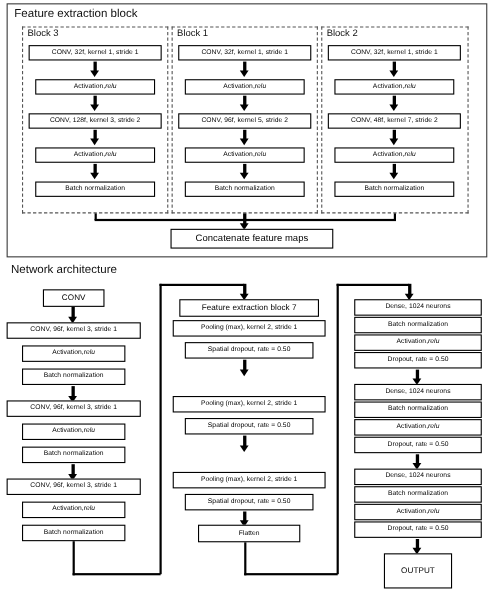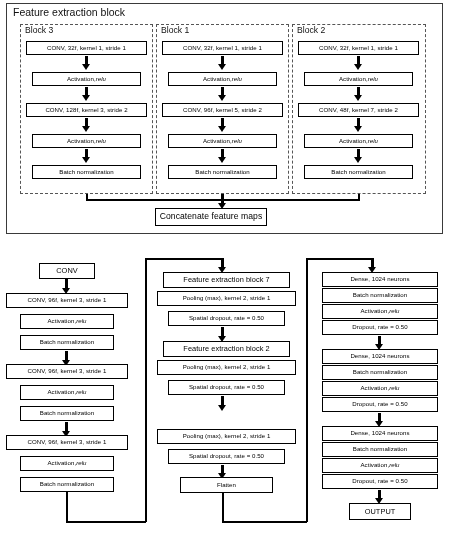--- a/index.html
+++ b/index.html
@@ -120,22 +120,23 @@
     </div>
   <div class="node" style="left:304px;top:165px;width:109px;height:14px;">Batch normalization</div>
 
   <div class="ln lnv" style="left:86px;top:194px;height:6px;"></div>
   <div class="ln lnv" style="left:358px;top:194px;height:6px;"></div>
   <div class="ln lnh" style="left:86px;top:199px;width:274px;"></div>
   <div class="arr" style="left:218px;top:194px;">
     <div class="stem" style="height:11px;"></div>
       <div class="head" style="top:9px;"></div>
     </div>
-  <div class="node big" style="left:155px;top:208px;width:112px;height:18px;">Concatenate feature maps</div>
-
+  <div class="node big" style="left:155px;top:208px;width:148px;height:18px;">Concatenate feature maps</div>
+
+  <div class="ttl" style="left:10px;top:239px;">Network architecture</div>
 
   <div class="node mid" style="left:39px;top:263px;width:56px;height:16px;">CONV</div>
   <div class="arr" style="left:62px;top:279px;">
     <div class="stem" style="height:11px;"></div>
       <div class="head" style="top:9px;"></div>
     </div>
 
   <div class="node" style="left:6px;top:293px;width:122px;height:15px;">CONV, 96f, kernel 3, stride 1</div>
   <div class="node" style="left:20px;top:314px;width:94px;height:15px;">Activation, <i>relu</i></div>
   <div class="node" style="left:20px;top:335px;width:94px;height:15px;">Batch normalization</div>
@@ -166,21 +167,20 @@
     </div>
 
   <div class="node mid" style="left:163px;top:272px;width:127px;height:16px;">Feature extraction block 7</div>
   <div class="node" style="left:157px;top:291px;width:139px;height:15px;">Pooling (max), kernel 2, stride 1</div>
   <div class="node" style="left:168px;top:311px;width:117px;height:15px;">Spatial dropout, rate = 0.50</div>
   <div class="arr" style="left:218px;top:327px;">
     <div class="stem" style="height:11px;"></div>
       <div class="head" style="top:9px;"></div>
     </div>
 
-  <div class="node mid" style="left:163px;top:341px;width:127px;height:16px;">Feature extraction block 2</div>
   <div class="node" style="left:157px;top:360px;width:139px;height:15px;">Pooling (max), kernel 2, stride 1</div>
   <div class="node" style="left:168px;top:380px;width:117px;height:15px;">Spatial dropout, rate = 0.50</div>
   <div class="arr" style="left:218px;top:396px;">
     <div class="stem" style="height:11px;"></div>
       <div class="head" style="top:9px;"></div>
     </div>
 
   <div class="node" style="left:157px;top:429px;width:139px;height:15px;">Pooling (max), kernel 2, stride 1</div>
   <div class="node" style="left:168px;top:449px;width:117px;height:15px;">Spatial dropout, rate = 0.50</div>
   <div class="arr" style="left:218px;top:465px;">
@@ -217,15 +217,15 @@
     </div>
 
   <div class="node" style="left:322px;top:426px;width:116px;height:15px;">Dense, 1024 neurons</div>
   <div class="node" style="left:322px;top:442px;width:116px;height:15px;">Batch normalization</div>
   <div class="node" style="left:322px;top:458px;width:116px;height:15px;">Activation, <i>relu</i></div>
   <div class="node" style="left:322px;top:474px;width:116px;height:15px;">Dropout, rate = 0.50</div>
   <div class="arr" style="left:375px;top:490px;">
     <div class="stem" style="height:10px;"></div>
       <div class="head" style="top:8px;"></div>
     </div>
-  <div class="node mid" style="left:349px;top:503px;width:62px;height:17px;">OUTPUT</div>
+  <div class="node mid" style="left:349px;top:503px;width:62px;height:32px;">OUTPUT</div>
 
 </div>
 
 </body></html>

